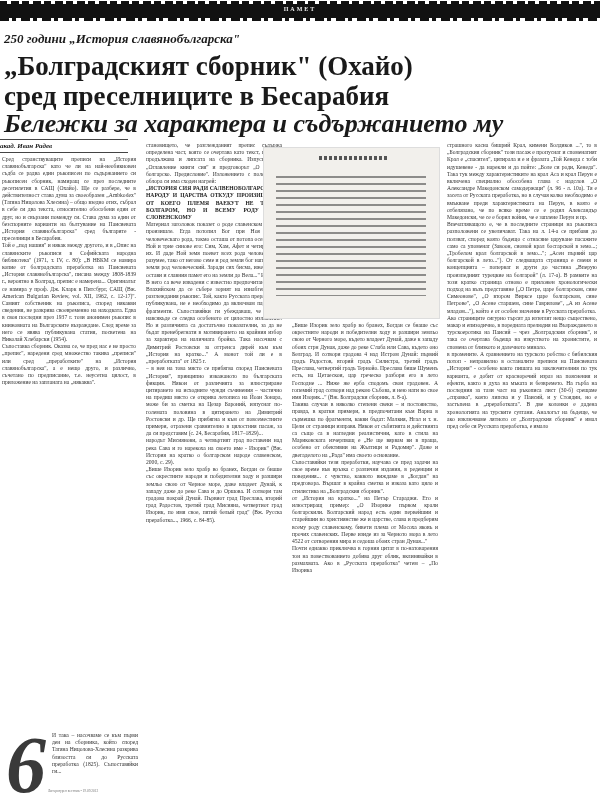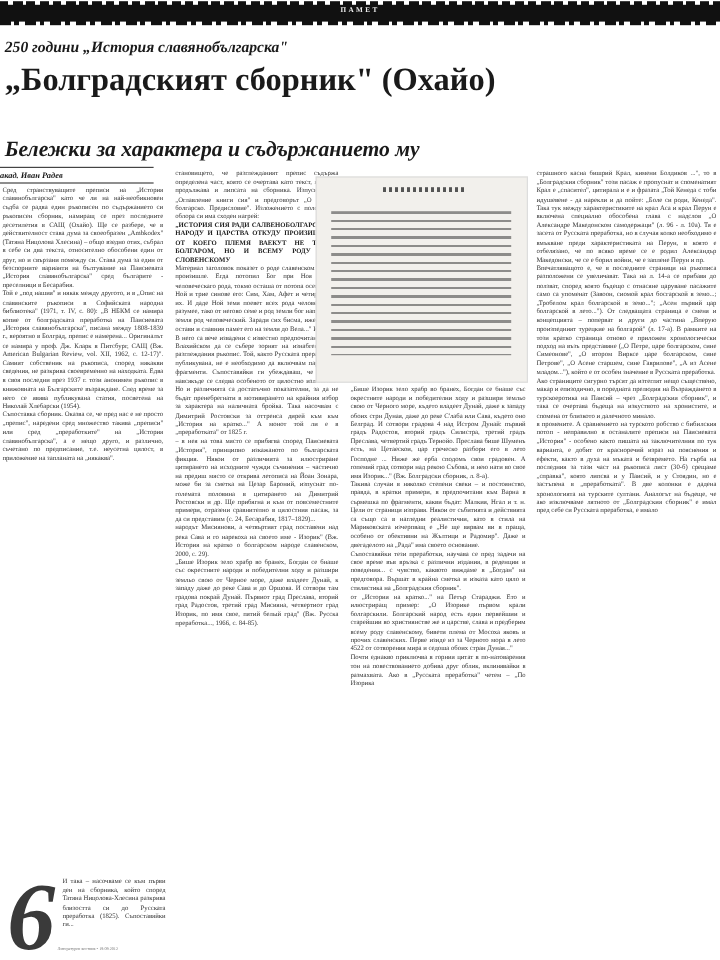--- a/index.html
+++ b/index.html
@@ -3,21 +3,21 @@
 <meta charset="utf-8">
 <style>
   html,body{margin:0;padding:0;}
   body{width:600px;height:800px;overflow:hidden;background:#fff;color:#1a1a1a;font-family:"Liberation Serif","DejaVu Serif",serif;position:relative;}
   .topbar{position:absolute;left:0;top:4px;width:600px;height:14px;background:#111;}
   .topbar::before{content:"";position:absolute;left:0;right:0;top:-3px;height:4px;background:repeating-linear-gradient(90deg,#111 0 7px,transparent 7px 11px,#111 11px 19px,transparent 19px 22px);}
   .topbar::after{content:"";position:absolute;left:0;right:0;bottom:-3px;height:4px;background:repeating-linear-gradient(90deg,#111 0 9px,transparent 9px 12px,#111 12px 16px,transparent 16px 21px);}
   .section-label{position:absolute;left:0;right:0;top:2px;text-align:center;color:#eee;font-size:6px;letter-spacing:2px;font-weight:bold;font-family:"Liberation Serif",serif;}
   .kicker{position:absolute;left:4px;top:31px;font-size:13px;font-style:italic;font-weight:bold;}
   .headline{position:absolute;left:4px;top:51px;font-size:27px;font-weight:bold;line-height:30px;}
-  .subhead{position:absolute;left:4px;top:110px;font-size:18px;font-style:italic;font-weight:bold;line-height:28px;}
+  .subhead{position:absolute;left:4px;top:110px;font-size:26px;font-style:italic;font-weight:bold;line-height:28px;}
   .author-rule{position:absolute;height:1px;background:#444;}
   .author{position:absolute;left:0;top:142px;width:128px;text-align:left;font-size:7px;font-style:italic;font-weight:bold;}
   .col{position:absolute;font-size:5.6px;line-height:7.2px;text-align:justify;color:#333;overflow:hidden;}
   .col p{margin:0 0 0 0;}
   .caps{font-weight:bold;text-transform:uppercase;color:#222;}
   .manuscript{position:absolute;left:263px;top:147px;width:175px;height:170px;background:#f2f0ec;border:1px solid #ddd;}
   .ms-title{position:absolute;left:55px;top:8px;width:70px;height:4px;background:repeating-linear-gradient(90deg,#555 0 3px,transparent 3px 5px);}
   .ms-lines{position:absolute;left:12px;top:28px;width:150px;height:120px;background:repeating-linear-gradient(180deg,#3a3a3a 0 2px,transparent 2px 7px);opacity:.55;}
   .page-num{position:absolute;left:6px;top:730px;font-size:80px;font-style:italic;font-weight:bold;color:#3a3a3a;line-height:70px;font-family:"Liberation Serif",serif;}
   .footer{position:absolute;left:48px;top:789px;font-size:3.5px;color:#777;}
@@ -25,20 +25,21 @@
 </head>
 <body>
 
 <div class="topbar">
   <div class="section-label">ПАМЕТ</div>
 </div>
 
 <div class="kicker">250 години „История славянобългарска"</div>
 <div class="headline">
   <div>„Болградският сборник" (Охайо)</div>
+  <div>сред преселниците в Бесарабия</div>
 </div>
 <div class="subhead">Бележки за характера и съдържанието му</div>
 
 <div class="author-rule" style="left:0;top:139px;width:128px;"></div>
 <div class="author">акад. Иван Радев</div>
 <div class="author-rule" style="left:0;top:152px;width:128px;"></div>
 
 <div class="col" style="left:2px;top:156px;width:134px;height:573px;">
   <p>Сред странствуващите преписи на „История славянобългарска" като че ли на най-необикновен съдба се радва един ръкописен по съдържанието си ръкописен сборник, намиращ се през последните десетилетия в САЩ (Охайо). Ще се разбере, че в действителност става дума за своеобразен „Аmbkodex" (Татяна Ницолова Хлесина) – общо взедно отих, събрал в себе си два текста, относително обособени един от друг, но и свързани помежду си. Става дума за един от безспорните варианти на бълтувание на Паисиевата „История славянобългарска" сред българите - преселници в Бесарабия.</p>
   <p>Той е „под нашия" и някак между другото, и в „Опис на славянските ръкописи в Софийската народна библиотека" (1971, т. IV, с. 80): „В НБКМ се намира копие от болградската преработка на Паисиевата „История славянобългарска", писана между 1808-1839 г., вероятно в Болград, препис е намерена... Оригиналът се намира у проф. Дж. Кларк в Питсбург, САЩ (Вж. American Bulgarian Review, vol. XII, 1962, с. 12-17)". Самият собственик на ръкописа, според някакви сведения, не разкрива своевременно на находката. Едва в своя последни през 1937 г. този анонимен ръкопис в книжовната на Българските възраждане. След време за него се явява публикувана статия, посветена на Николай Хлебарски (1954).</p>

